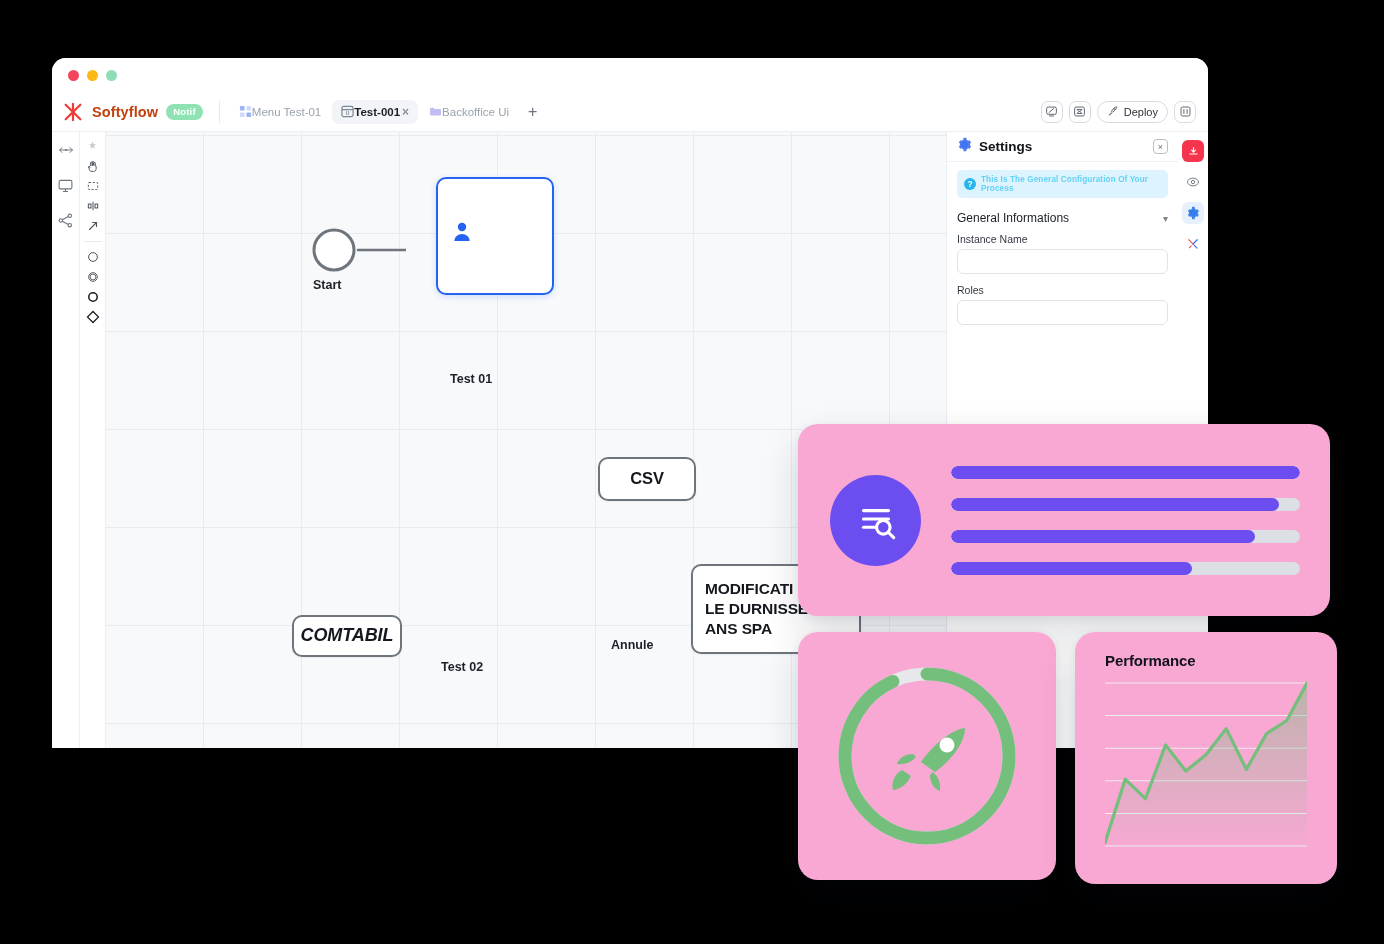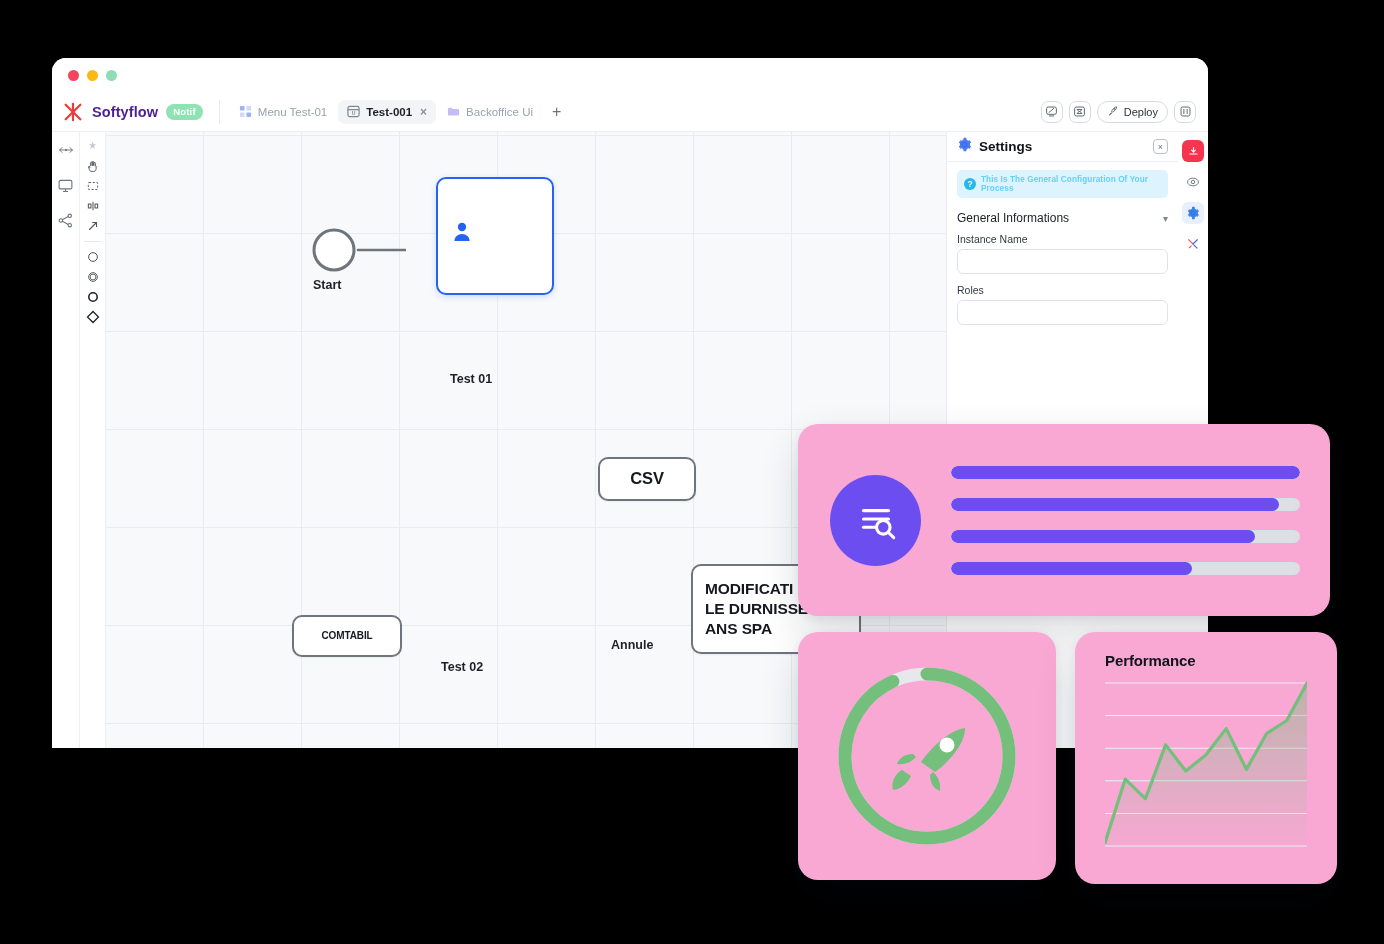--- a/index.html
+++ b/index.html
@@ -29,29 +29,29 @@
   .dot.green { background: #8fdcb6; }
 
   
   .header {
     position: relative; height: 40px; background: #fff;
     display: flex; align-items: center; padding: 0 12px 0 10px;
     border-bottom: 1px solid #eceff3;
   }
   .brand { display: flex; align-items: center; gap: 8px; padding-right: 12px; }
   .brand-mark { width: 22px; height: 22px; }
-  .brand-name { font-size: 14.5px; font-weight: 700; color: #4c1d95; letter-spacing: .1px; }
+  .brand-name { font-size: 14.5px; font-weight: 700; color: #c2410c; letter-spacing: .1px; }
   .prod-badge {
     background: #8fe3b3; color: #ffffff; font-size: 9.5px; font-weight: 700;
     padding: 2.5px 7px; border-radius: 9px; letter-spacing: .2px;
   }
   .tabdiv { width: 1px; height: 24px; background: #e6e9ee; margin: 0 10px 0 4px; }
   .tabs { display: flex; align-items: center; gap: 2px; }
   .tab {
-    display: flex; align-items: center; gap: 6px;
+    display: flex; align-items: center; 
     padding: 5px 9px; border-radius: 7px; cursor: pointer;
     font-size: 11.5px; color: #9aa2ad; white-space: nowrap;
   }
   .tab.active { background: #f2f4f7; color: #1b1f27; font-weight: 600; }
   .tab-ico { width: 13px; height: 13px; flex: none; }
   .tab-x { font-size: 12px; color: #8b929c; margin-left: 2px; }
   .plus-tab { font-size: 16px; color: #6c737e; padding: 0 8px; cursor: pointer; line-height: 1; }
   .hdr-right { margin-left: auto; display: flex; align-items: center; gap: 6px; }
   .hbtn {
     border: 1px solid #d7dbe1; border-radius: 7px; height: 22px;
@@ -412,21 +412,21 @@
             </svg>
           </span>
         </div>
 
 
         <div class="node" style="left:492px; top:325px; width:98px; height:44px; align-items:center;">
           <span class="node-label">CSV</span>
         </div>
 
         <div class="node" style="left:186px; top:483px; width:110px; height:42px; align-items:center;">
-          <span class="node-label" style="font-size:10px;">COMTABIL</span>
+          <span class="node-label" style="font-size:18px;font-style:italic;">COMTABIL</span>
         </div>
 
         <div class="node" style="left:585px; top:432px; width:170px; height:90px; padding:8px 12px;">
           <span class="node-label" style="font-size:15.5px;">MODIFICATI</span>
           <span class="node-label" style="font-size:15.5px;">LE DURNISSEUR</span>
           <span class="node-label" style="font-size:15.5px;">ANS SPA</span>
         </div>
       </div>
 
       <div class="settings">

